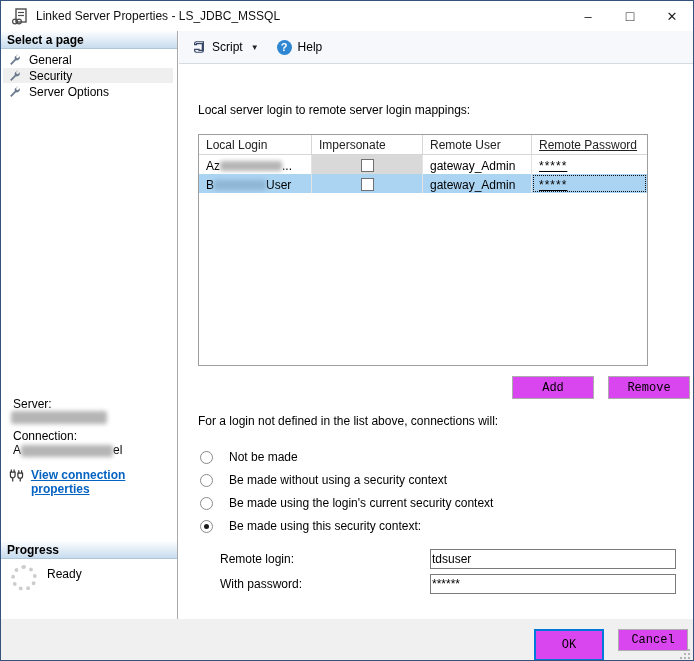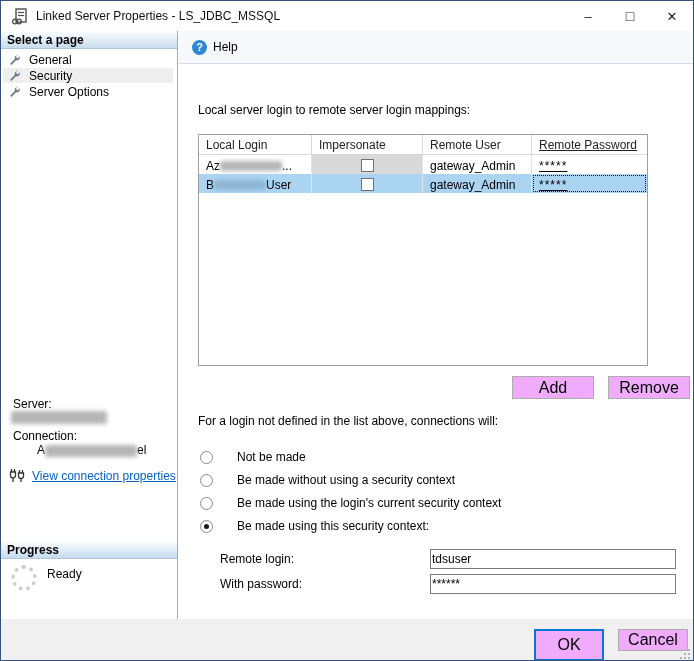--- a/index.html
+++ b/index.html
@@ -24,21 +24,21 @@
   .section-header { position:absolute; left:0; width:176px; height:18px;
     background:linear-gradient(#fdfeff,#c7dcee); border-bottom:1px solid #aec6da;
     font-weight:bold; font-size:12px; padding:2px 0 0 6px; color:#000; }
   .page-item { position:absolute; left:2px; width:170px; height:15px; display:flex;
     align-items:center; cursor:default; }
   .page-item .wrench { margin-left:6px; width:12px; height:12px; flex:none; }
   .page-item span.lbl { margin-left:8px; }
   .page-item.current { background:#efefef; }
   .side-label { position:absolute; left:12px; color:#000; }
   .redact { display:inline-block; background:#b5b5b5; border-radius:2px; filter:blur(2px); vertical-align:middle; }
-  .link-row { position:absolute; left:8px; display:flex; align-items:center; }
+  .link-row { position:absolute; left:8px; display:flex; align-items:flex-start;font-weight:bold; }
   .link { color:#0563c1; text-decoration:underline; margin-left:6px; cursor:pointer; }
   .spinner { position:absolute; left:10px; top:534px; width:26px; height:26px;
     border:4px dotted #cdcdcd; border-radius:50%; }
   
   .main { position:absolute; left:178px; top:30px; width:516px; height:588px; background:#fff; }
   .toolbar { position:absolute; left:0; top:0; width:100%; height:33px; background:#f6f8fb;
     border-bottom:1px solid #d5dbe3; display:flex; align-items:center; }
   .tb-btn { display:flex; align-items:center; height:24px; padding:0 5px; margin-left:8px; cursor:default; }
   .tb-btn .caret { font-size:8px; margin-left:8px; color:#222; }
   .tb-label { margin-left:6px; }
@@ -55,32 +55,32 @@
   .g-cell { border-right:1px solid #e3e3e3; padding:2px 0 0 7px; overflow:hidden;
     white-space:nowrap; display:flex; align-items:center; }
   .c0 { width:113px; } .c1 { width:111px; } .c2 { width:109px; } .c3 { width:115px; border-right:none;text-decoration:underline; }
   .grid-row .c1 { justify-content:center; padding-left:0; }
   .row0 .c1 { background:#d9d9d9; }
   .row1 { background:#abd3f2; }
   .focus-cell { outline:1px dotted #111; outline-offset:-2px; }
   .checkbox { width:13px; height:13px; background:#fff; border:1px solid #707070; }
   .stars { letter-spacing:1px; }
   
-  .btn { position:absolute; height:23px; background:#f0abfc; border:1px solid #adadad;
-    font-family:Liberation Sans, sans-serif; font-size:16px; text-align:center; cursor:default; }
+  .btn { position:absolute; height:23px; background:#d946ef; border:1px solid #adadad;
+    font-family:Liberation Mono, monospace; font-size:12px; text-align:center; cursor:default; }
   .btn-add { left:333px; top:345px; width:82px; }
   .btn-remove { left:429px; top:345px; width:82px; }
   
   .radio-label { position:absolute; left:19px; top:383px; }
   .radio-row { position:absolute; left:21px; display:flex; align-items:center; }
   .radio { position:relative; width:13px; height:13px; border:1px solid #8a8a8a;
     border-radius:50%; background:#fff; flex:none; }
   .radio.selected::after { content:''; position:absolute; left:3px; top:3px; right:3px; bottom:3px;
     background:#1a1a1a; border-radius:50%; }
-  .radio-row span.lbl { margin-left:24px; }
+  .radio-row span.lbl { margin-left:16px; }
   .field-label { position:absolute; left:41px; }
   .textbox { position:absolute; left:251px; width:246px; height:20px; border:1px solid #7a7a7a;
     font-family:"Liberation Sans",sans-serif; font-size:12px; padding:0 1px; background:#fff; }
   
   .footer { position:absolute; left:0; top:618px; width:100%; height:43px; background:#f0f0f0; }
   .btn-ok { left:533px; top:10px; width:70px; height:32px; border:2px solid #0078d7; }
   .btn-cancel { left:617px; top:10px; width:70px; height:22px; }
   .grip { position:absolute; right:3px; bottom:3px; width:12px; height:12px; }
   .grip i { position:absolute; width:2px; height:2px; background:#b3b3b3; }
 </style>
@@ -123,38 +123,45 @@
     <div class="page-item" style="top:53px;">
       <svg class="wrench" viewBox="0 0 16 16">
           <path d="M11.5 1.5a4 4 0 0 0-3.8 5.2L1.5 12.9l1.7 1.7 6.2-6.2a4 4 0 0 0 5.1-3.9c0-.5-.1-1-.3-1.4L11.8 5.5l-1.8-.5-.5-1.8 2.4-2.4c-.4-.2-.9-.3-1.4-.3z" fill="#6b7b8d"></path>
         </svg>
       <span class="lbl">Server Options</span>
     </div>
 
     <span class="side-label" style="top:366px;">Server:</span>
     <span class="redact" style="position:absolute; left:10px; top:380px; width:96px; height:13px;"></span>
     <span class="side-label" style="top:398px;">Connection:</span>
-    <div class="side-label" style="top:412px;margin-left:24px;">
+    <div class="side-label" style="top:412px;">
       <span>A</span><span class="redact" style="width:92px; height:12px;"></span><span>el</span>
     </div>
     <div class="link-row" style="top:437px;">
       <svg width="17" height="15" viewBox="0 0 17 15">
         <path d="M2.5 1v3 M5.5 1v3 M1.5 4h5v3.5a2.5 2.5 0 0 1-5 0V4z M4 10v4" stroke="#333" stroke-width="1.3" fill="none"></path>
         <path d="M10.5 2v3 M13.5 2v3 M9.5 5h5v3a2.5 2.5 0 0 1-5 0V5z M12 10.5v3.5" stroke="#333" stroke-width="1.3" fill="none"></path>
       </svg>
       <span class="link">View connection properties</span>
     </div>
 
     <div class="section-header" style="top:510px;">Progress</div>
     <div class="spinner"></div>
     <span class="side-label" style="left:46px; top:536px;">Ready</span>
   </div>
 
   <div class="main">
     <div class="toolbar">
+      <div class="tb-btn">
+        <svg width="14" height="14" viewBox="0 0 16 16">
+          <path d="M5 2c-1.2 0-2 .9-2 2v1.2h2.2V4.2h6.6v7.6H8v-1.2H3V12c0 1.1.9 2 2 2h6c1.1 0 2-.9 2-2V2H5z" fill="none" stroke="#394867" stroke-width="1.4"></path>
+        </svg>
+        <span class="tb-label">Script</span>
+        <span class="caret">▼</span>
+      </div>
       <div class="tb-btn">
         <span class="help-circle">?</span>
         <span class="tb-label">Help</span>
       </div>
     </div>
 
     <span class="mappings-label">Local server login to remote server login mappings:</span>
 
     <div class="grid">
       <div class="grid-header">

